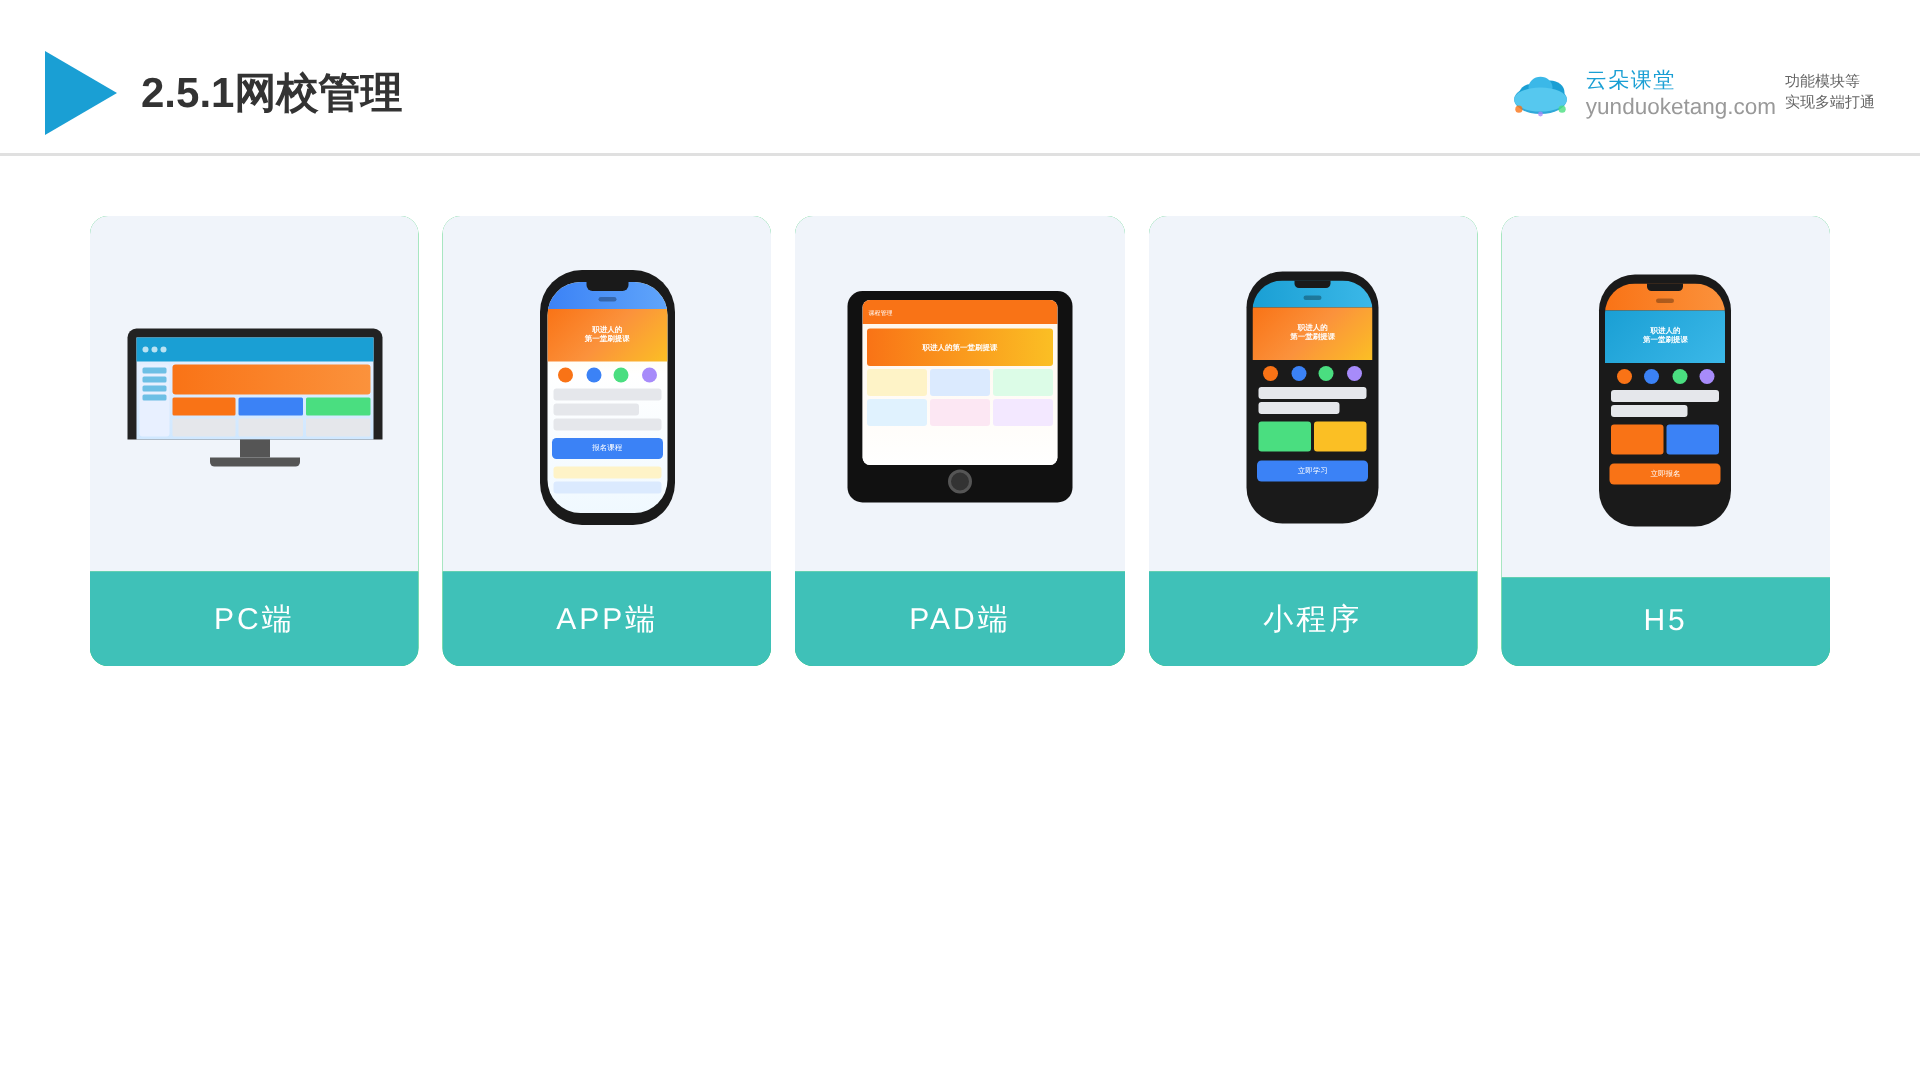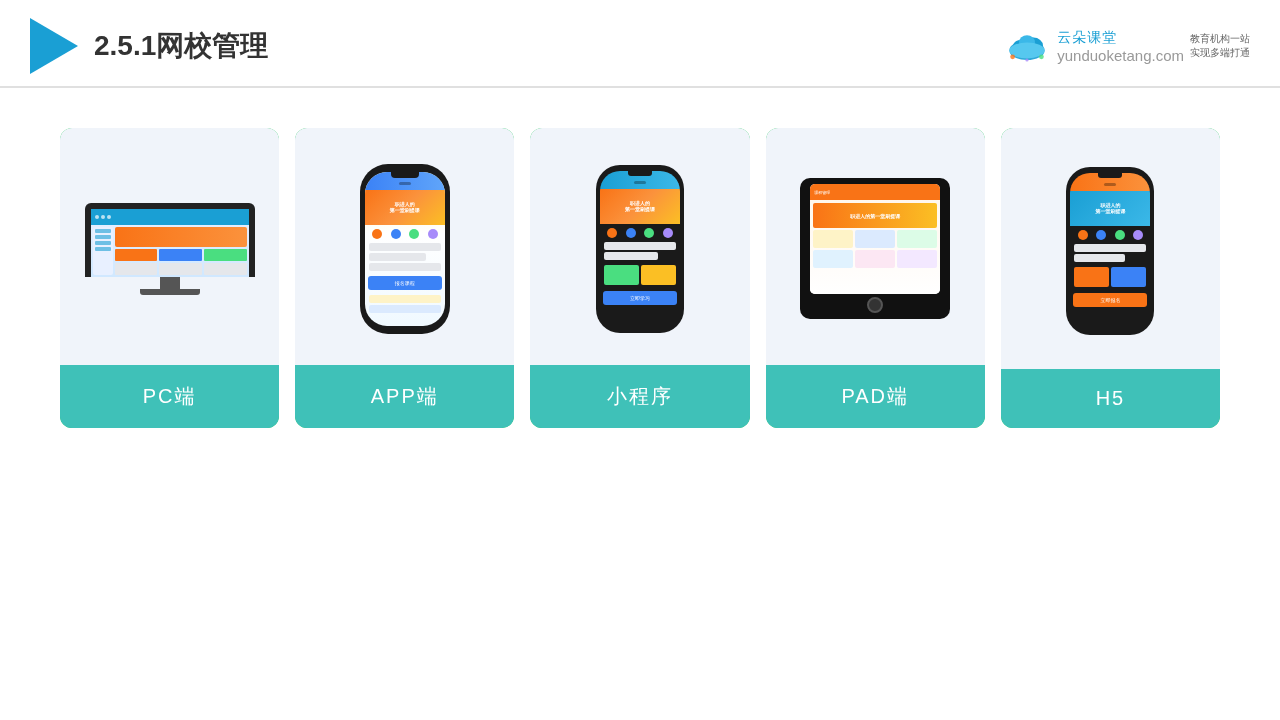--- a/index.html
+++ b/index.html
@@ -10,21 +10,21 @@
       font-family: 'Microsoft YaHei', '微软雅黑', SimHei, sans-serif;
       overflow: hidden;
       position: relative;
     }
 
     
     .header {
       display: flex;
       align-items: center;
       justify-content: space-between;
-      padding: 18px 30px 12px 30px;
+      padding: 34px 30px 12px 30px;
       border-bottom: 2px solid #e0e0e0;
     }
     .header-left {
       display: flex;
       align-items: center;
       gap: 16px;
     }
     .logo-triangle {
       width: 0;
       height: 0;
@@ -347,21 +347,21 @@
 
         <circle cx="12" cy="36" r="3" fill="#f97316" opacity="0.8"></circle>
         <circle cx="48" cy="36" r="3" fill="#4ade80" opacity="0.8"></circle>
         <circle cx="30" cy="40" r="2" fill="#a78bfa" opacity="0.8"></circle>
       </svg>
       <div class="logo-text-block">
         <span class="logo-main-text">云朵课堂</span>
         <span class="logo-url">yunduoketang.com</span>
       </div>
       <div class="logo-tagline">
-        <div>教育机构一站</div>
+        <div>功能模块等</div>
         <div>实现多端打通</div>
       </div>
     </div>
   </div>
 </div>
 
 <div class="content">
 
   <div class="cards-container">
 
@@ -437,56 +437,20 @@
               </div>
             </div>
           </div>
         </div>
       </div>
       <div class="device-label">APP端</div>
     </div>
 
     <div class="device-card">
       <div class="device-preview">
-        <div class="phone-large-frame">
-          <div class="phone-large-notch"></div>
-          <div class="phone-large-screen">
-            <div class="phone-screen-content">
-              <div class="phone-header-bar" style="background:linear-gradient(90deg,#1a9fd4,#3bb8e8);">
-                <div class="phone-header-dot"></div>
-              </div>
-              <div class="phone-banner">
-                <div class="phone-banner-text">职进人的<br>第一堂刷提课</div>
-              </div>
-              <div class="phone-icons-row">
-                <div class="phone-icon-mini" style="background:#f97316;"></div>
-                <div class="phone-icon-mini" style="background:#3b82f6;"></div>
-                <div class="phone-icon-mini" style="background:#4ade80;"></div>
-                <div class="phone-icon-mini" style="background:#a78bfa;"></div>
-              </div>
-              <div class="phone-list">
-                <div class="phone-list-item"></div>
-                <div class="phone-list-item" style="width:75%;"></div>
-              </div>
-              <div style="padding: 3px 4px; display:flex; gap:2px;">
-                <div style="flex:1; height:20px; background:#4ade80; border-radius:2px;"></div>
-                <div style="flex:1; height:20px; background:#fbbf24; border-radius:2px;"></div>
-              </div>
-              <div class="phone-cta">
-                <div class="phone-cta-text">立即学习</div>
-              </div>
-            </div>
-          </div>
-        </div>
-      </div>
-      <div class="device-label">小程序</div>
-    </div>
-
-    <div class="device-card">
-      <div class="device-preview">
         <div class="pad-frame">
           <div class="pad-screen">
             <div class="pad-screen-content">
               <div class="pad-header">
                 <span class="pad-header-text">课程管理</span>
               </div>
               <div class="pad-body">
                 <div class="pad-banner">
                   <span class="pad-banner-text">职进人的第一堂刷提课</span>
                 </div>
@@ -508,34 +472,70 @@
       </div>
       <div class="device-label">PAD端</div>
     </div>
 
     <div class="device-card">
       <div class="device-preview">
         <div class="phone-large-frame">
           <div class="phone-large-notch"></div>
           <div class="phone-large-screen">
             <div class="phone-screen-content">
-              <div class="phone-header-bar" style="background:linear-gradient(90deg,#f97316,#fb923c);">
+              <div class="phone-header-bar" style="background:linear-gradient(90deg,#1a9fd4,#3bb8e8);">
                 <div class="phone-header-dot"></div>
               </div>
-              <div class="phone-banner" style="background:linear-gradient(135deg,#1a9fd4,#3bb8e8);">
+              <div class="phone-banner">
                 <div class="phone-banner-text">职进人的<br>第一堂刷提课</div>
               </div>
               <div class="phone-icons-row">
                 <div class="phone-icon-mini" style="background:#f97316;"></div>
                 <div class="phone-icon-mini" style="background:#3b82f6;"></div>
                 <div class="phone-icon-mini" style="background:#4ade80;"></div>
                 <div class="phone-icon-mini" style="background:#a78bfa;"></div>
               </div>
               <div class="phone-list">
                 <div class="phone-list-item"></div>
+                <div class="phone-list-item" style="width:75%;"></div>
+              </div>
+              <div style="padding: 3px 4px; display:flex; gap:2px;">
+                <div style="flex:1; height:20px; background:#4ade80; border-radius:2px;"></div>
+                <div style="flex:1; height:20px; background:#fbbf24; border-radius:2px;"></div>
+              </div>
+              <div class="phone-cta">
+                <div class="phone-cta-text">立即学习</div>
+              </div>
+            </div>
+          </div>
+        </div>
+      </div>
+      <div class="device-label">小程序</div>
+    </div>
+
+    <div class="device-card">
+      <div class="device-preview">
+        <div class="phone-large-frame">
+          <div class="phone-large-notch"></div>
+          <div class="phone-large-screen">
+            <div class="phone-screen-content">
+              <div class="phone-header-bar" style="background:linear-gradient(90deg,#f97316,#fb923c);">
+                <div class="phone-header-dot"></div>
+              </div>
+              <div class="phone-banner" style="background:linear-gradient(135deg,#1a9fd4,#3bb8e8);">
+                <div class="phone-banner-text">职进人的<br>第一堂刷提课</div>
+              </div>
+              <div class="phone-icons-row">
+                <div class="phone-icon-mini" style="background:#f97316;"></div>
+                <div class="phone-icon-mini" style="background:#3b82f6;"></div>
+                <div class="phone-icon-mini" style="background:#4ade80;"></div>
+                <div class="phone-icon-mini" style="background:#a78bfa;"></div>
+              </div>
+              <div class="phone-list">
+                <div class="phone-list-item"></div>
                 <div class="phone-list-item" style="width:70%;"></div>
               </div>
               <div style="padding: 3px 4px; display:flex; gap:2px;">
                 <div style="flex:1; height:20px; background:#f97316; border-radius:2px;"></div>
                 <div style="flex:1; height:20px; background:#3b82f6; border-radius:2px;"></div>
               </div>
               <div class="phone-cta" style="background:#f97316;">
                 <div class="phone-cta-text">立即报名</div>
               </div>
             </div>

